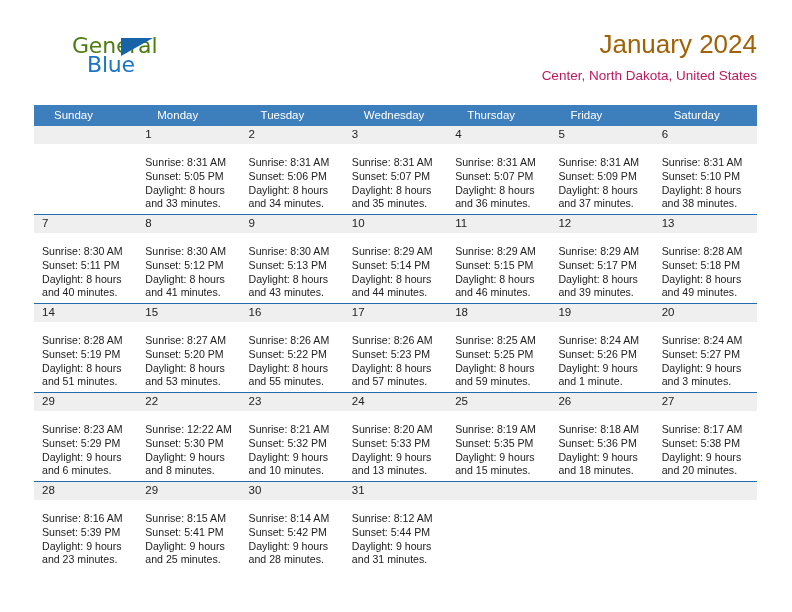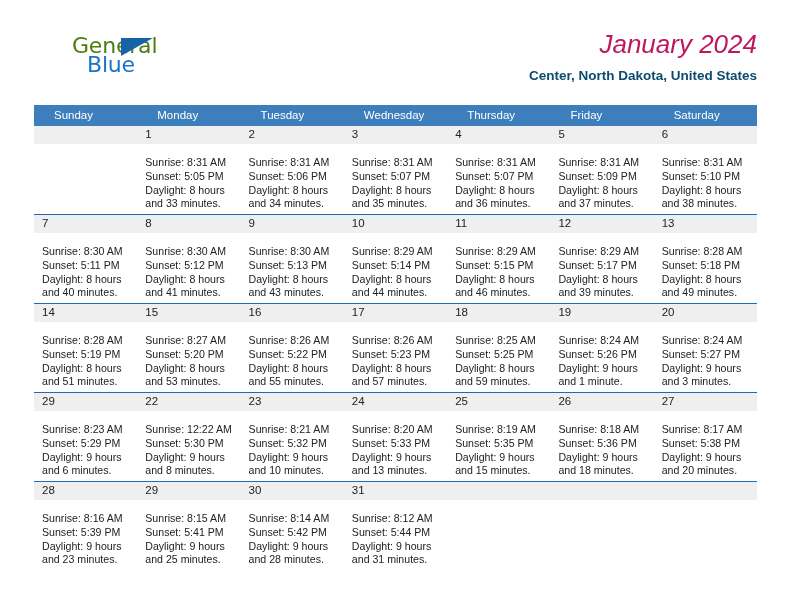--- a/index.html
+++ b/index.html
@@ -69,30 +69,29 @@
 
   .title-block {
     position: absolute;
     right: 35px;
     top: 28px;
     text-align: right;
   }
   .title {
     font-size: 26px;
     font-weight: 400;
-    color: #be185d;
+    color: #a16207;
     line-height: 32px;
     white-space: nowrap;
-    font-style: italic;
   }
   .subtitle {
     margin-top: 7px;
     font-size: 13.5px;
-    font-weight: 700;
-    color: #0c4a6e;
+    font-weight: 400;
+    color: #be185d;
     line-height: 17px;
     white-space: nowrap;
   }
 
   
   .calendar {
     position: absolute;
     left: 34px;
     top: 105px;
     width: 723px;

